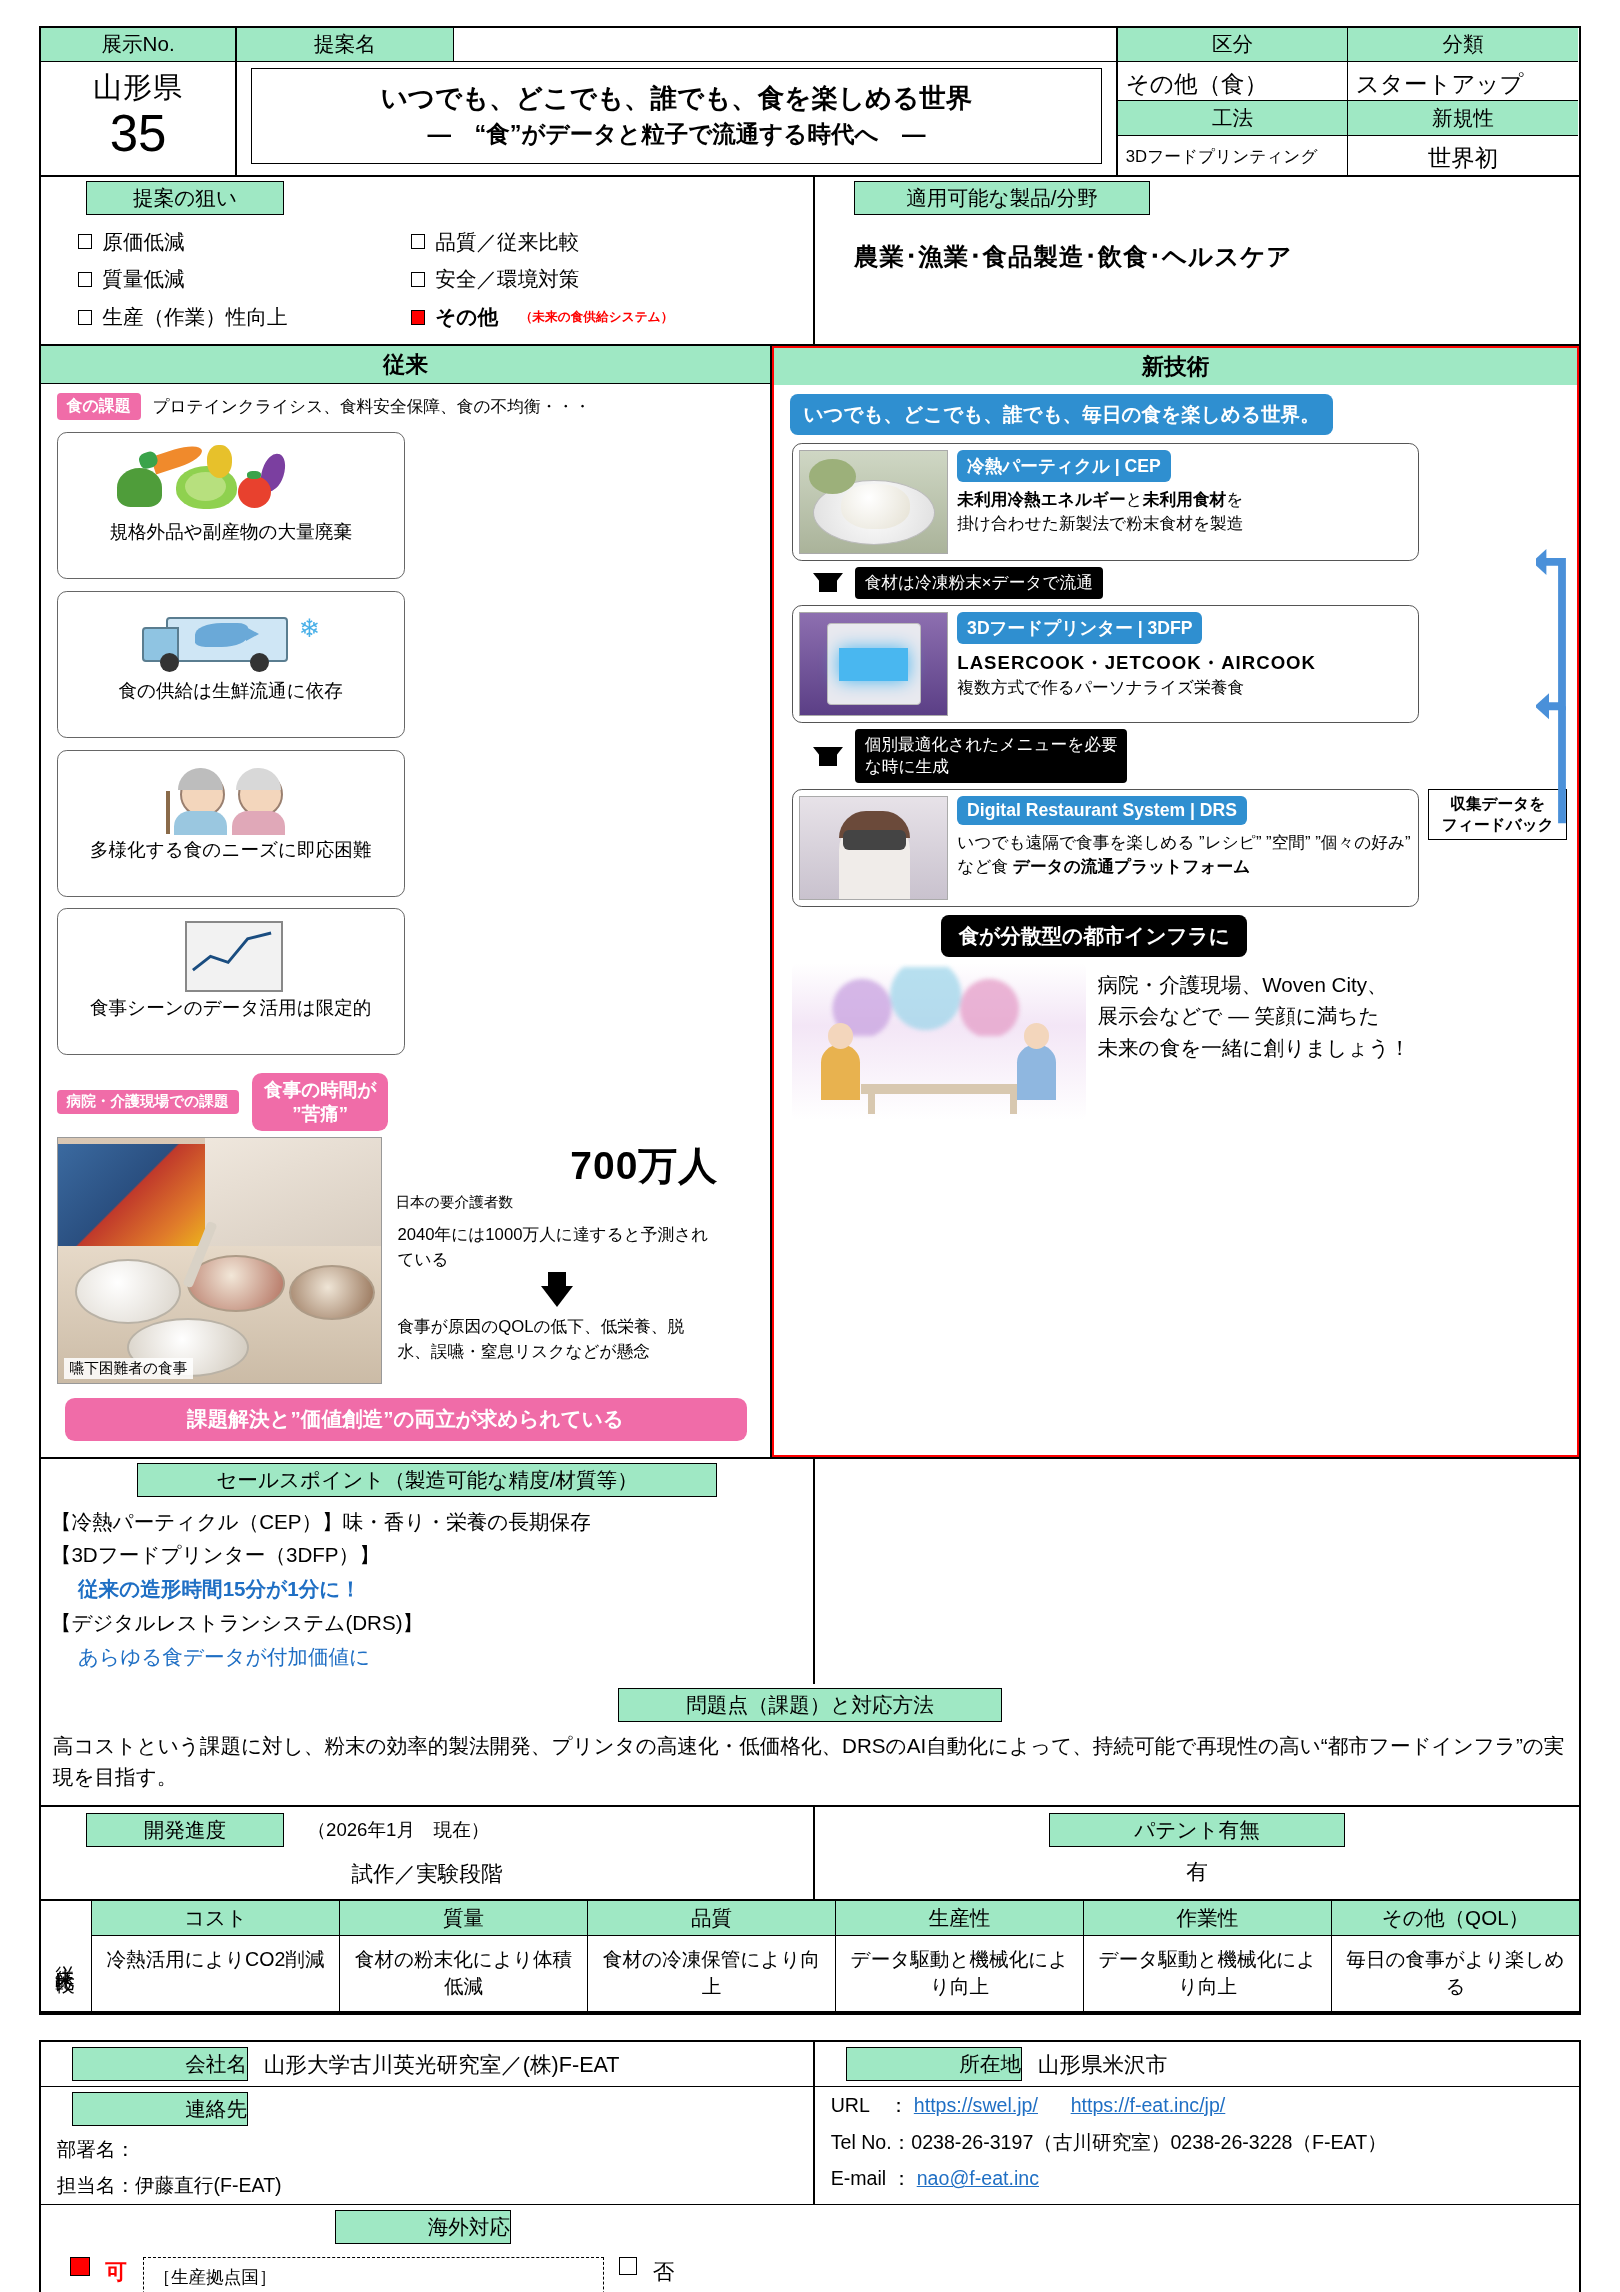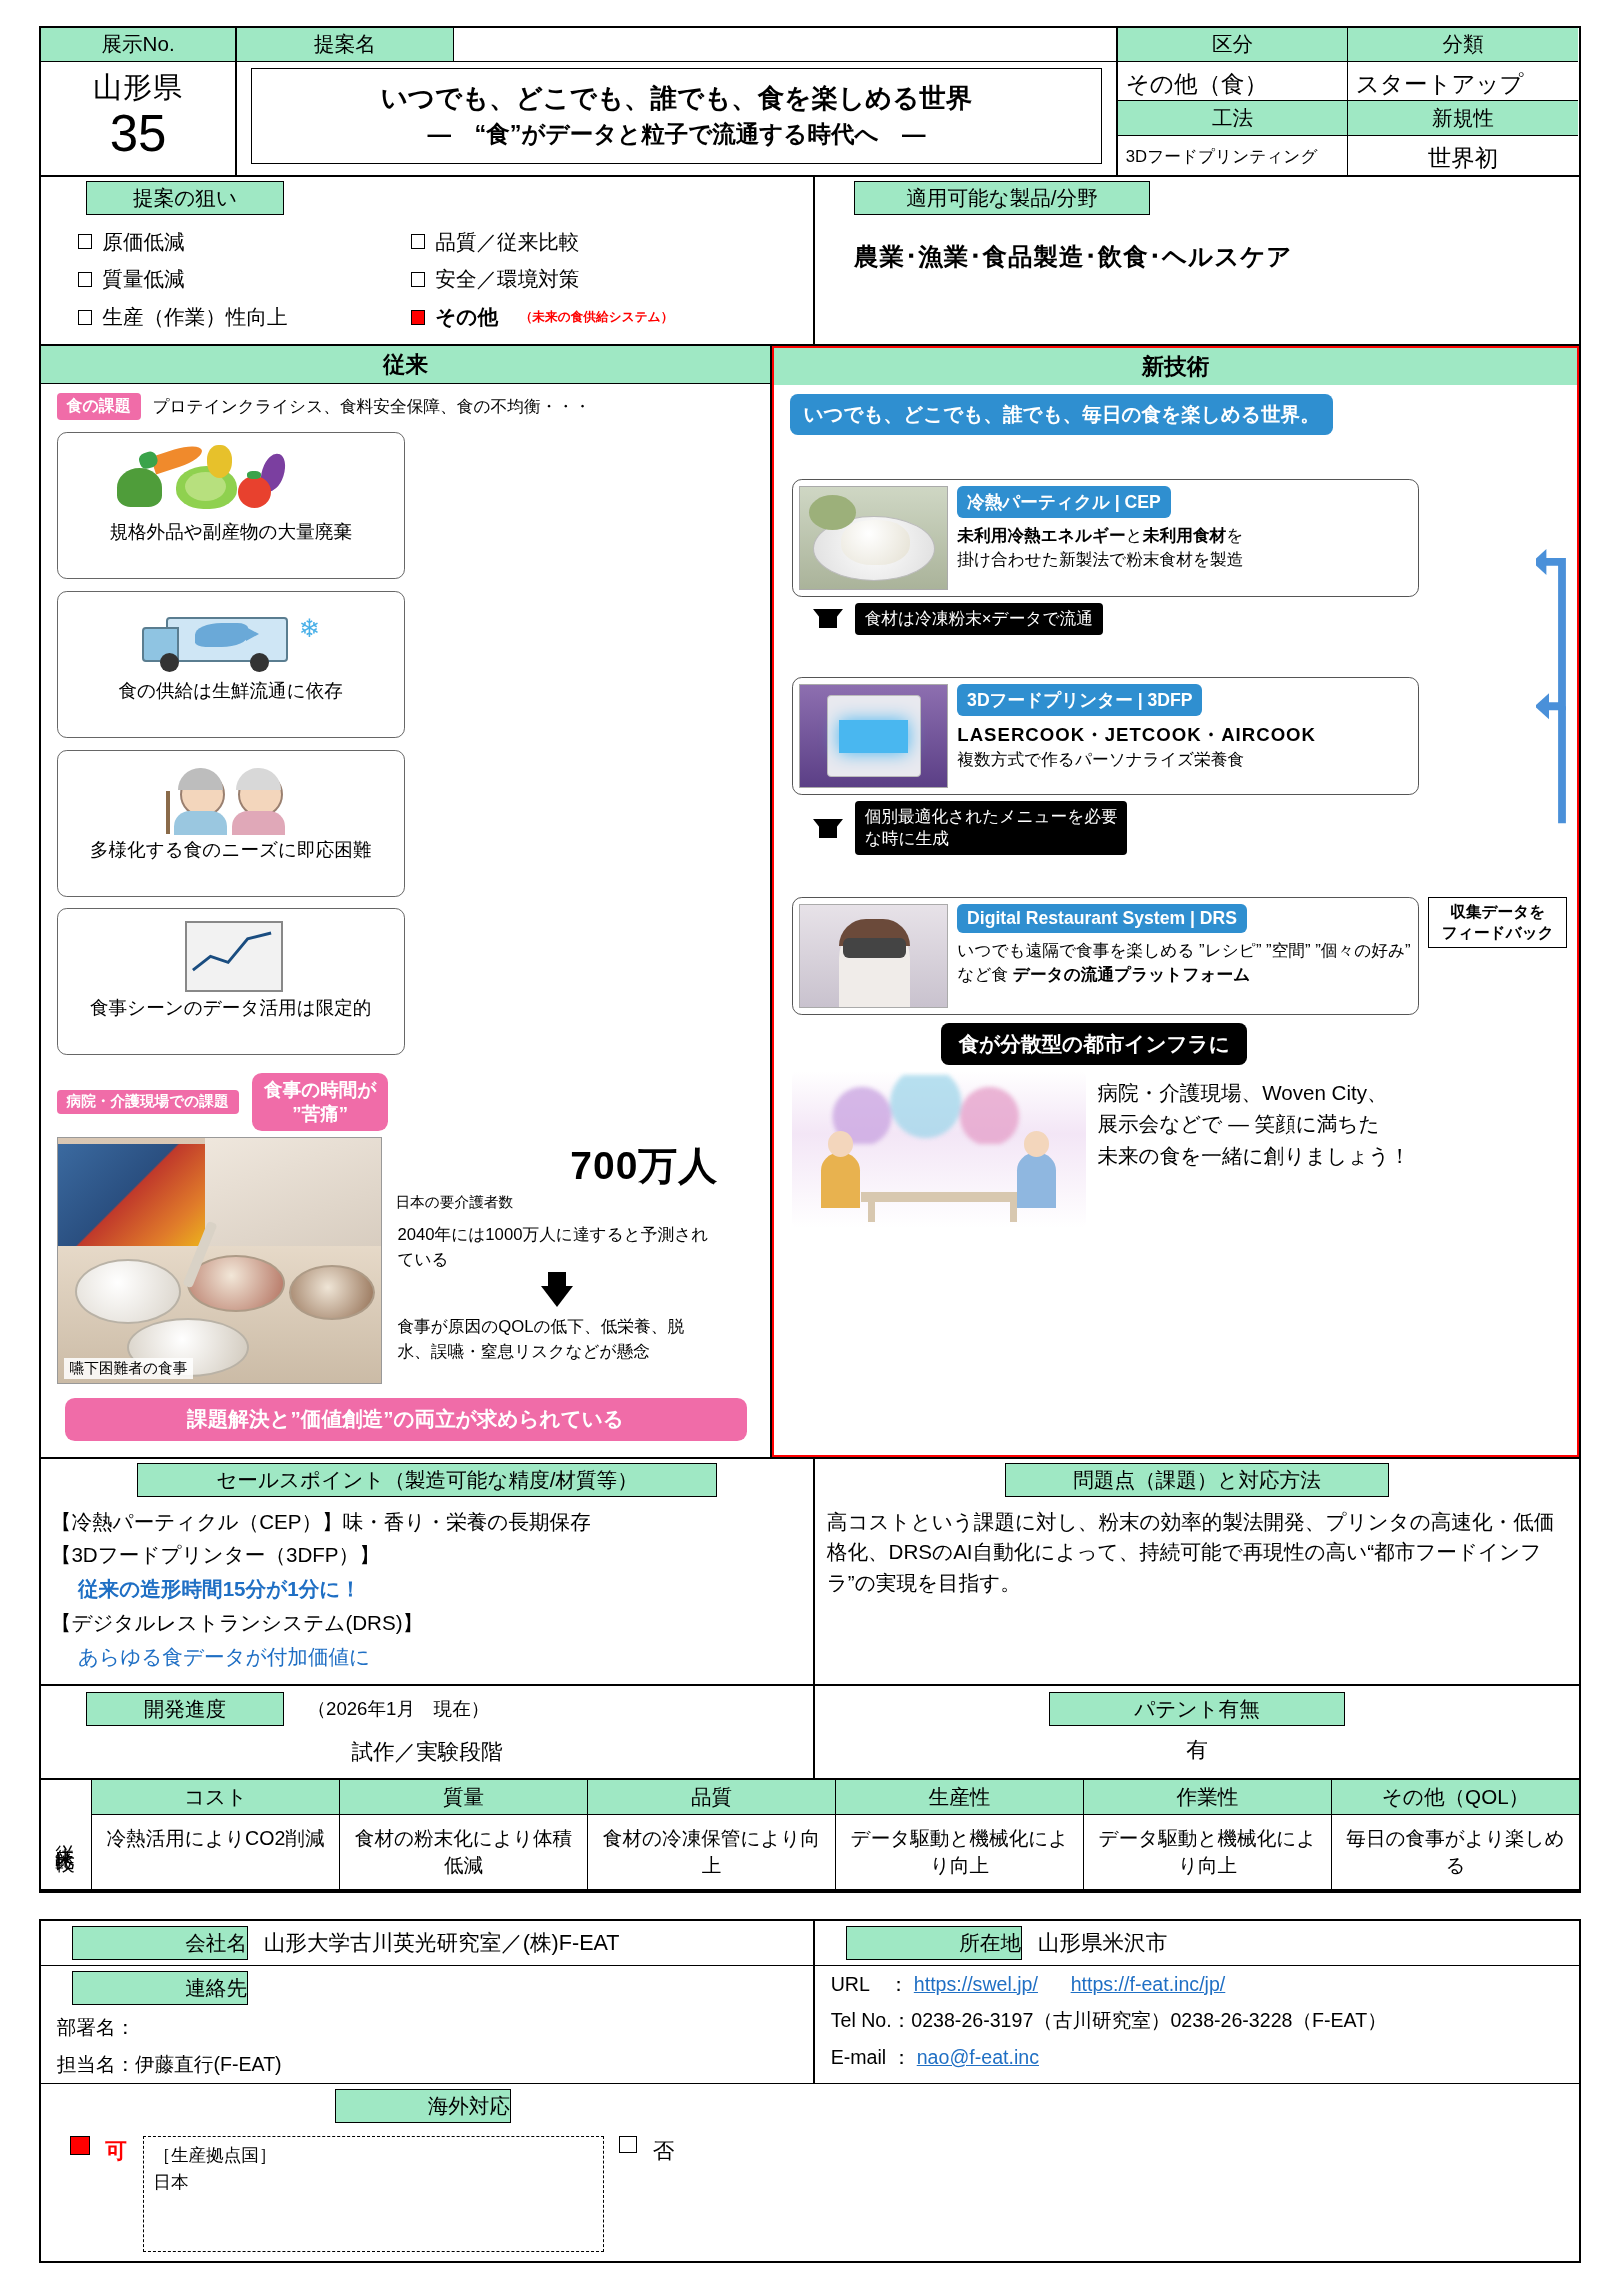--- a/index.html
+++ b/index.html
@@ -155,21 +155,21 @@
   .pink-banner{
     background:#f06ca8;color:#fff;font-weight:bold;font-size:20.6px;text-align:center;
     border-radius:9.8px;margin:13.7px 23.5px 15.7px 23.5px;padding:7.8px 0;
   }
 
   
   .new-banner{
     background:#2f8fd0;color:#fff;font-weight:bold;font-size:19.6px;border-radius:7.8px;
     margin:9.8px 15.7px 7.8px 15.7px;padding:6.9px 13.7px;display:inline-block;
   }
-  .tech-row{display:flex;align-items:flex-start;gap:9.8px;padding:0 9.8px 0 17.6px;margin-top:36px;}
+  .tech-row{display:flex;align-items:flex-start;gap:9.8px;padding:0 9.8px 0 17.6px;}
   .tech-card{
     border:1px solid #555;border-radius:9.8px;box-sizing:border-box;
     width:627px;padding:5.9px;display:flex;gap:9.8px;background:#fff;
   }
   .tphoto{width:147px;height:102px;border:1px solid #aaa;position:relative;overflow:hidden;}
   .tp1{background:linear-gradient(180deg,#cfd7c4,#aab39a);}
   .tp1 .plate{position:absolute;left:13.7px;bottom:7.8px;width:120px;height:63px;background:radial-gradient(circle at 50% 40%,#fff,#ddd);border-radius:50%;border:1px solid #bbb;}
   .tp1 .food{position:absolute;left:41px;bottom:23.5px;width:69px;height:45px;background:radial-gradient(circle at 40% 30%,#fff,#e4e0d2);border-radius:45%;}
   .tp1 .leaf{position:absolute;left:9.8px;top:7.8px;width:47px;height:35px;background:#9cb07a;border-radius:50%;}
   .tp2{background:linear-gradient(180deg,#8d6fb0,#5b3f86);}
@@ -214,21 +214,21 @@
      opacity:.75;filter:blur(2px);}
   .city-art .table{position:absolute;left:69px;bottom:25.5px;width:157px;height:9.8px;background:#d8c8b0;}
   .city-art .leg{position:absolute;bottom:5.9px;width:7.8px;height:21.6px;background:#d8c8b0;}
   .city-art .p1,.city-art .p2{position:absolute;bottom:19.6px;width:39px;height:55px;background:#e8b24f;border-radius:17.6px 17.6px 0 0;}
   .city-art .p1{left:29px;} .city-art .p2{left:225px;background:#8fb7e0;}
   .city-art .hd1,.city-art .hd2{position:absolute;bottom:71px;width:25.5px;height:25.5px;background:#f3d6bc;border-radius:50%;}
   .city-art .hd1{left:36px;} .city-art .hd2{left:232px;}
   .city-text{font-size:20.6px;line-height:1.55;padding-top:5.9px;}
 
   
-  .sp{display:flex;border-bottom:2px solid #000;}
+  .sp{display:flex;border-bottom:2px solid #000;flex-direction:column;}
   .sp-left{width:774px;box-sizing:border-box;border-right:2px solid #000;padding-bottom:9.8px;}
   .sp-right{flex:1;box-sizing:border-box;padding-bottom:9.8px;}
   .sp-lbl{background:#9fe8c4;border:1px solid #000;margin:3.9px auto 7.8px auto;text-align:center;font-size:20.6px;padding:2px 0;}
   .sp-line{font-size:20.6px;padding:2px 9.8px;line-height:1.45;}
   .sp-line.blue{color:#1f6fc4;padding-left:37px;}
   .sp-body{font-size:20.6px;line-height:1.5;padding:2px 11.8px;}
 
   
   .pr{display:flex;border-bottom:2px solid #000;}
   .pr-left{width:774px;box-sizing:border-box;border-right:2px solid #000;padding-bottom:11.8px;}

